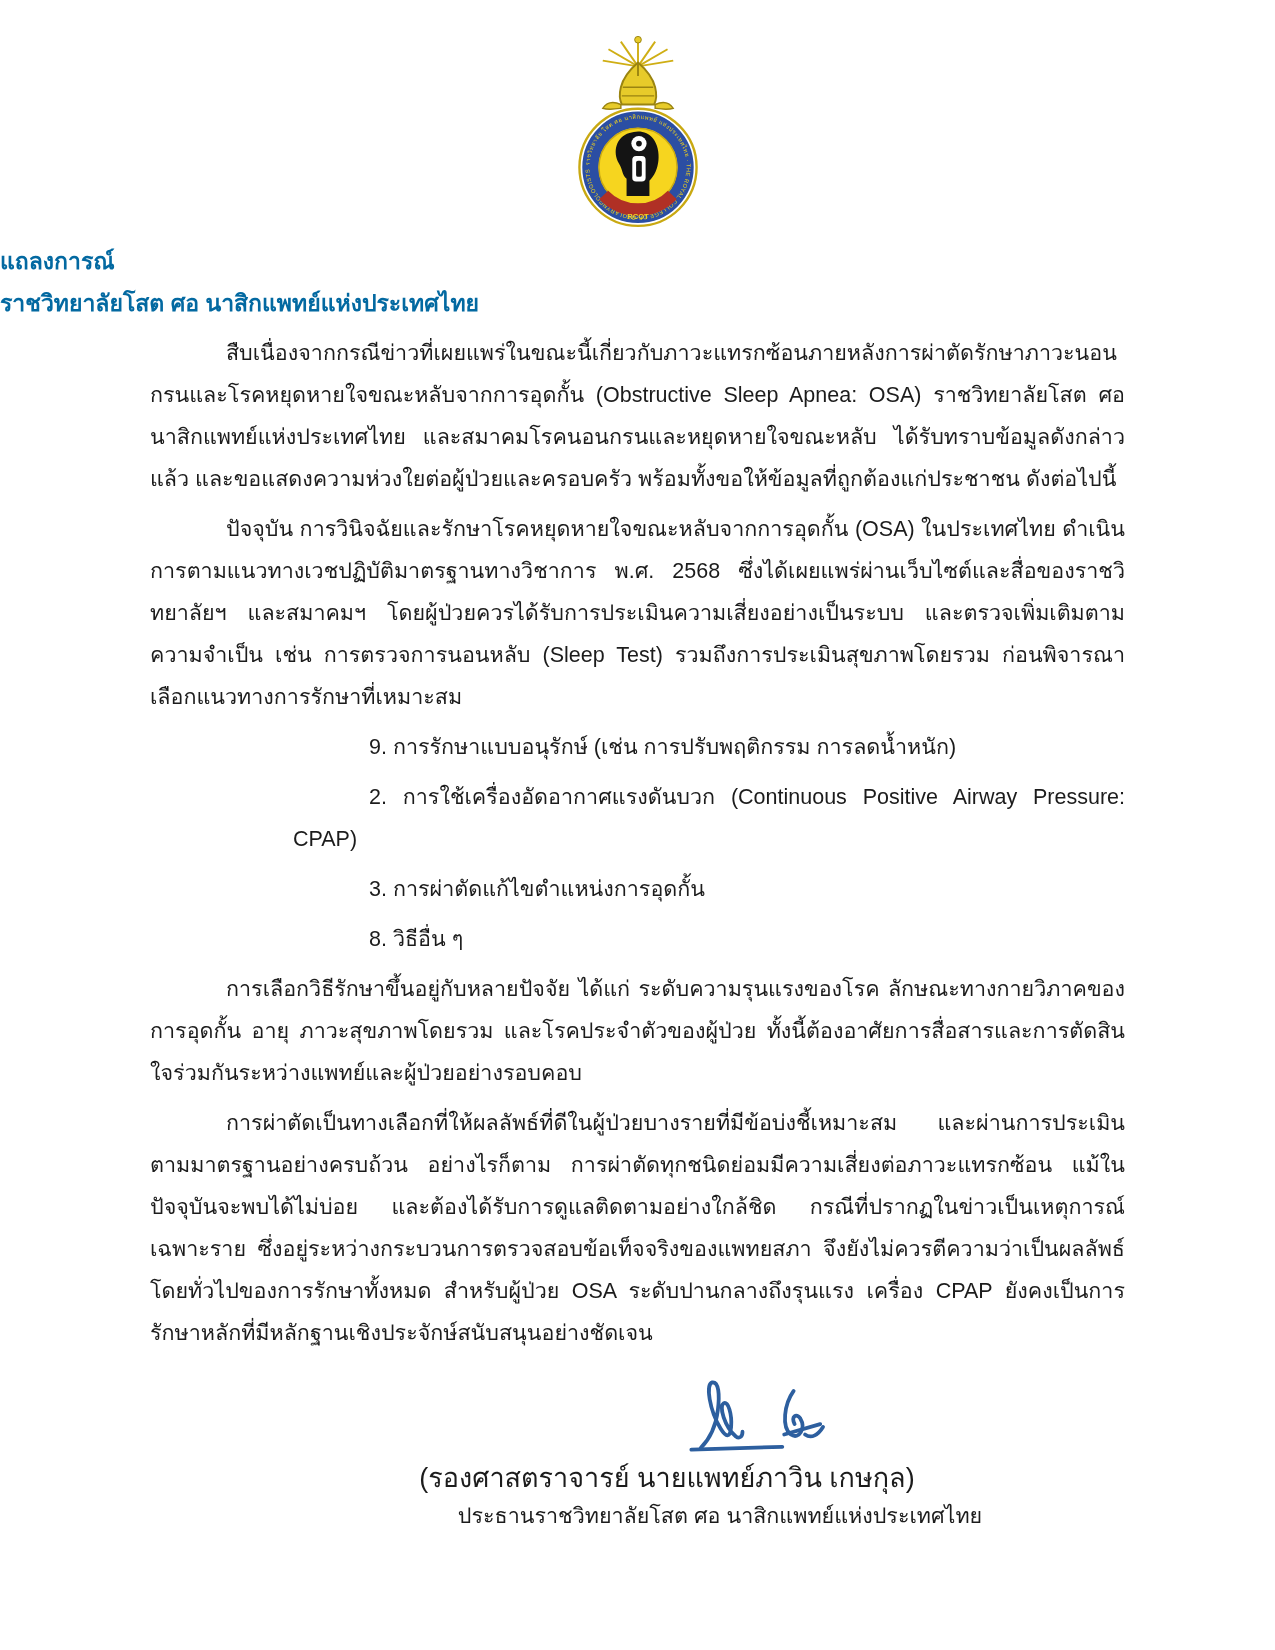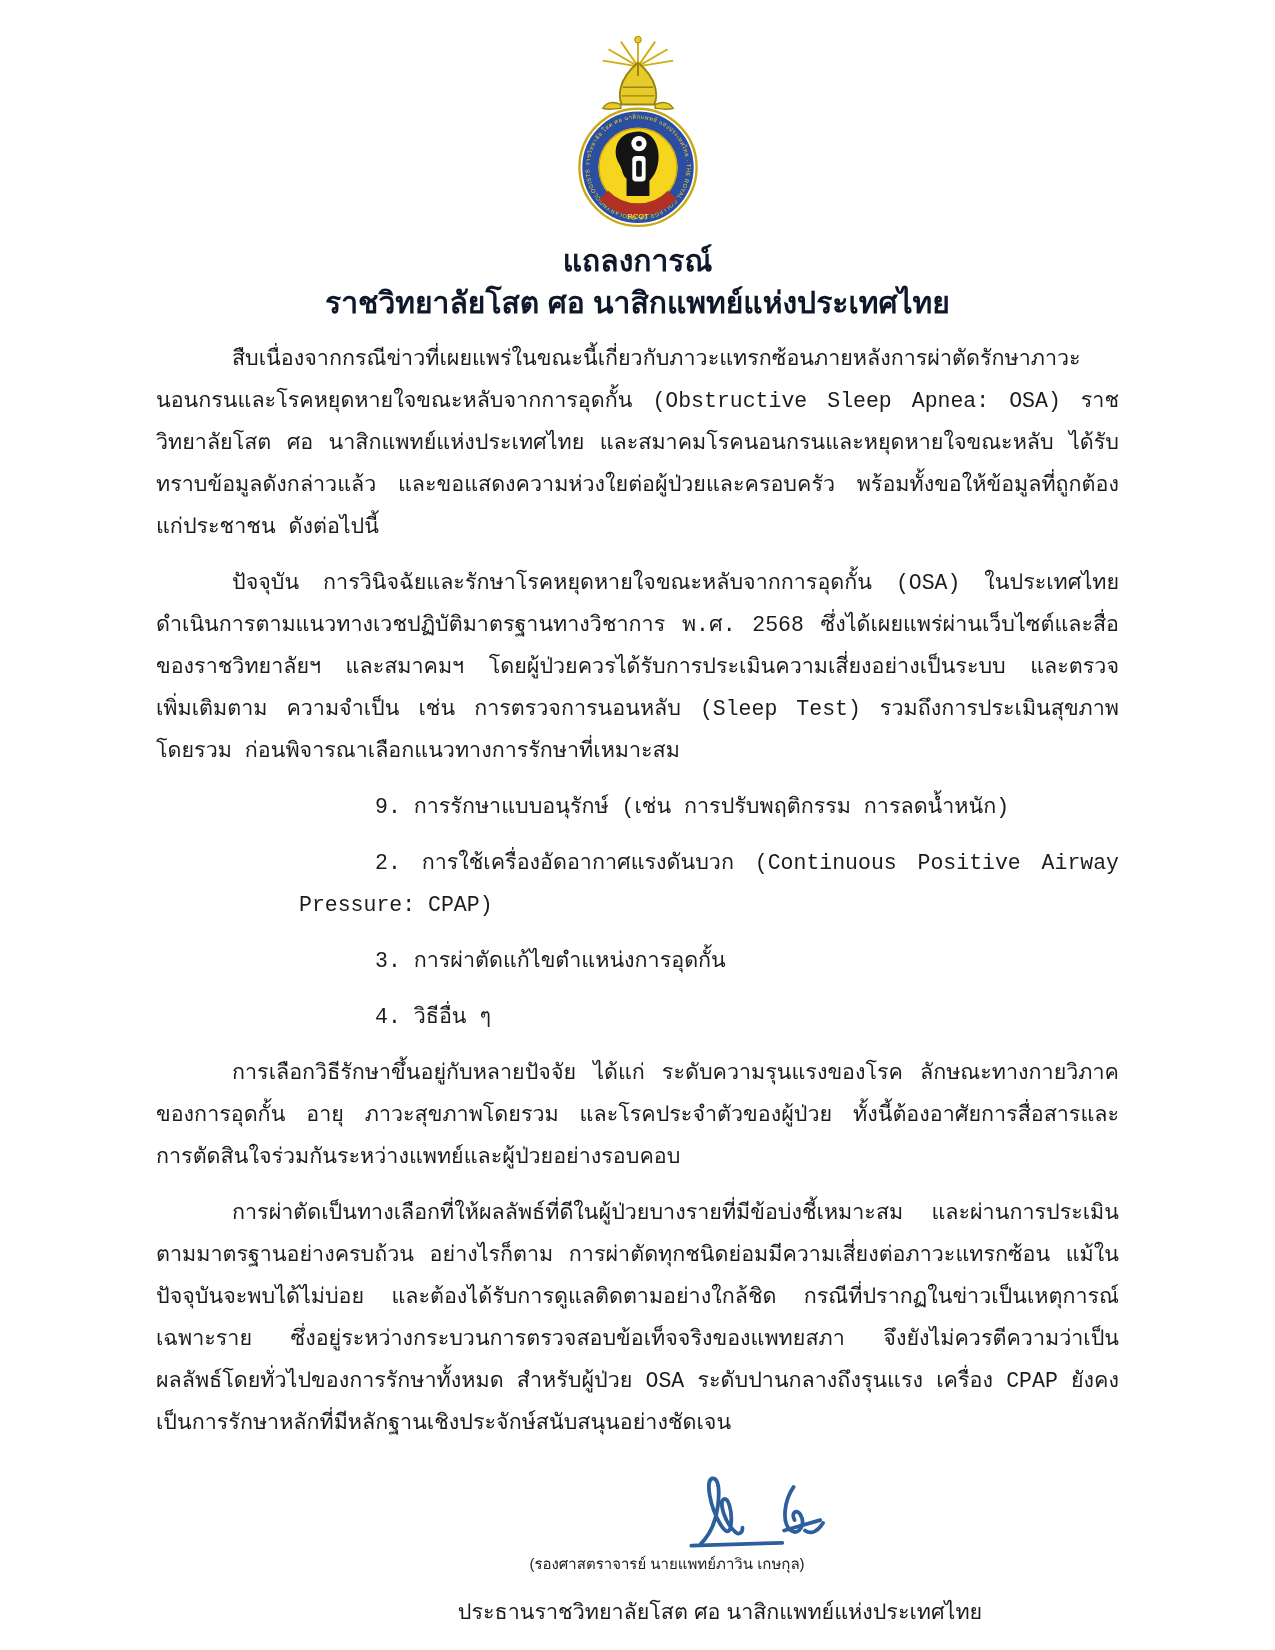--- a/index.html
+++ b/index.html
@@ -11,40 +11,40 @@
     color: #1c1c1c;
     font-family: "Liberation Sans", sans-serif;
     overflow: hidden;
   }
   .logo-wrap {
     width: 150px;
     margin: 34px auto 2px auto;
     text-align: center;
   }
   .header-block {
-    text-align: center;
+    text-align: left;
     font-weight: bold;
-    font-size: 30px;
+    font-size: 23px;
     line-height: 42px;
-    color: #0f172a;
+    color: #0369a1;
   }
   .body-block {
     margin: 8px 142px 0 142px;
     font-size: 21.5px;
     line-height: 42px;
     text-align: justify;
   }
-  .body-block p { margin: 14px; text-indent: 76px; font-family: Liberation Mono, monospace; }
+  .body-block p { margin: 8px; text-indent: 76px; }
   .list-line { margin: 0; padding-left: 143px; text-indent: 0; }
   .footer-block { position: relative; height: 230px; }
   .sig-svg { position: absolute; left: 678px; top: 10px; }
   .sig-name {
     position: absolute; top: 94px; left: 0; width: 100%;
     text-align: center; padding-left: 59px; box-sizing: border-box;
-    font-size: 15px;
+    font-size: 27px;
   }
   .sig-title {
     position: absolute; top: 136px; left: 0; width: 100%;
     text-align: center; padding-left: 165px; box-sizing: border-box;
     font-size: 21.5px;
   }
 </style>
 </head>
 <body>
 
@@ -102,21 +102,21 @@
     <div>แถลงการณ์</div>
     <div>ราชวิทยาลัยโสต ศอ นาสิกแพทย์แห่งประเทศไทย</div>
   </div>
 
   <div class="body-block">
     <p>สืบเนื่องจากกรณีข่าวที่เผยแพร่ในขณะนี้เกี่ยวกับภาวะแทรกซ้อนภายหลังการผ่าตัดรักษาภาวะนอนกรนและโรคหยุดหายใจขณะหลับจากการอุดกั้น (Obstructive Sleep Apnea: OSA) ราชวิทยาลัยโสต ศอ นาสิกแพทย์แห่งประเทศไทย และสมาคมโรคนอนกรนและหยุดหายใจขณะหลับ ได้รับทราบข้อมูลดังกล่าวแล้ว และขอแสดงความห่วงใยต่อผู้ป่วยและครอบครัว พร้อมทั้งขอให้ข้อมูลที่ถูกต้องแก่ประชาชน ดังต่อไปนี้</p>
     <p>ปัจจุบัน การวินิจฉัยและรักษาโรคหยุดหายใจขณะหลับจากการอุดกั้น (OSA) ในประเทศไทย ดำเนินการตามแนวทางเวชปฏิบัติมาตรฐานทางวิชาการ พ.ศ. 2568 ซึ่งได้เผยแพร่ผ่านเว็บไซต์และสื่อของราชวิทยาลัยฯ และสมาคมฯ โดยผู้ป่วยควรได้รับการประเมินความเสี่ยงอย่างเป็นระบบ และตรวจเพิ่มเติมตาม ความจำเป็น เช่น การตรวจการนอนหลับ (Sleep Test) รวมถึงการประเมินสุขภาพโดยรวม ก่อนพิจารณาเลือกแนวทางการรักษาที่เหมาะสม</p>
     <p class="list-line">9. การรักษาแบบอนุรักษ์ (เช่น การปรับพฤติกรรม การลดน้ำหนัก)</p>
     <p class="list-line">2. การใช้เครื่องอัดอากาศแรงดันบวก (Continuous Positive Airway Pressure: CPAP)</p>
     <p class="list-line">3. การผ่าตัดแก้ไขตำแหน่งการอุดกั้น</p>
-    <p class="list-line">4. วิธีอื่น ๆ</p>
+    <p class="list-line">8. วิธีอื่น ๆ</p>
     <p>การเลือกวิธีรักษาขึ้นอยู่กับหลายปัจจัย ได้แก่ ระดับความรุนแรงของโรค ลักษณะทางกายวิภาคของการอุดกั้น อายุ ภาวะสุขภาพโดยรวม และโรคประจำตัวของผู้ป่วย ทั้งนี้ต้องอาศัยการสื่อสารและการตัดสินใจร่วมกันระหว่างแพทย์และผู้ป่วยอย่างรอบคอบ</p>
     <p>การผ่าตัดเป็นทางเลือกที่ให้ผลลัพธ์ที่ดีในผู้ป่วยบางรายที่มีข้อบ่งชี้เหมาะสม และผ่านการประเมินตามมาตรฐานอย่างครบถ้วน อย่างไรก็ตาม การผ่าตัดทุกชนิดย่อมมีความเสี่ยงต่อภาวะแทรกซ้อน แม้ในปัจจุบันจะพบได้ไม่บ่อย และต้องได้รับการดูแลติดตามอย่างใกล้ชิด กรณีที่ปรากฏในข่าวเป็นเหตุการณ์เฉพาะราย ซึ่งอยู่ระหว่างกระบวนการตรวจสอบข้อเท็จจริงของแพทยสภา จึงยังไม่ควรตีความว่าเป็นผลลัพธ์โดยทั่วไปของการรักษาทั้งหมด สำหรับผู้ป่วย OSA ระดับปานกลางถึงรุนแรง เครื่อง CPAP ยังคงเป็นการรักษาหลักที่มีหลักฐานเชิงประจักษ์สนับสนุนอย่างชัดเจน</p>
   </div>
 
   <div class="footer-block">
     <svg class="sig-svg" width="165" height="90" viewBox="0 0 170 95">
       <g fill="none" stroke="#2d5f9f" stroke-width="4" stroke-linecap="round">
         <path d="M12 82 L108 79"></path>
         <path d="M22 80 C32 70 38 56 40 40 C42 24 41 10 34 11 C27 13 31 40 43 60 C48 68 53 71 54 58 C55 45 51 30 46 33 C41 36 47 58 59 68 C63 71 66 68 66 63"></path>
         <path d="M120 20 C110 34 107 58 117 66 C126 72 133 59 127 49 C123 43 117 47 121 55"></path>

